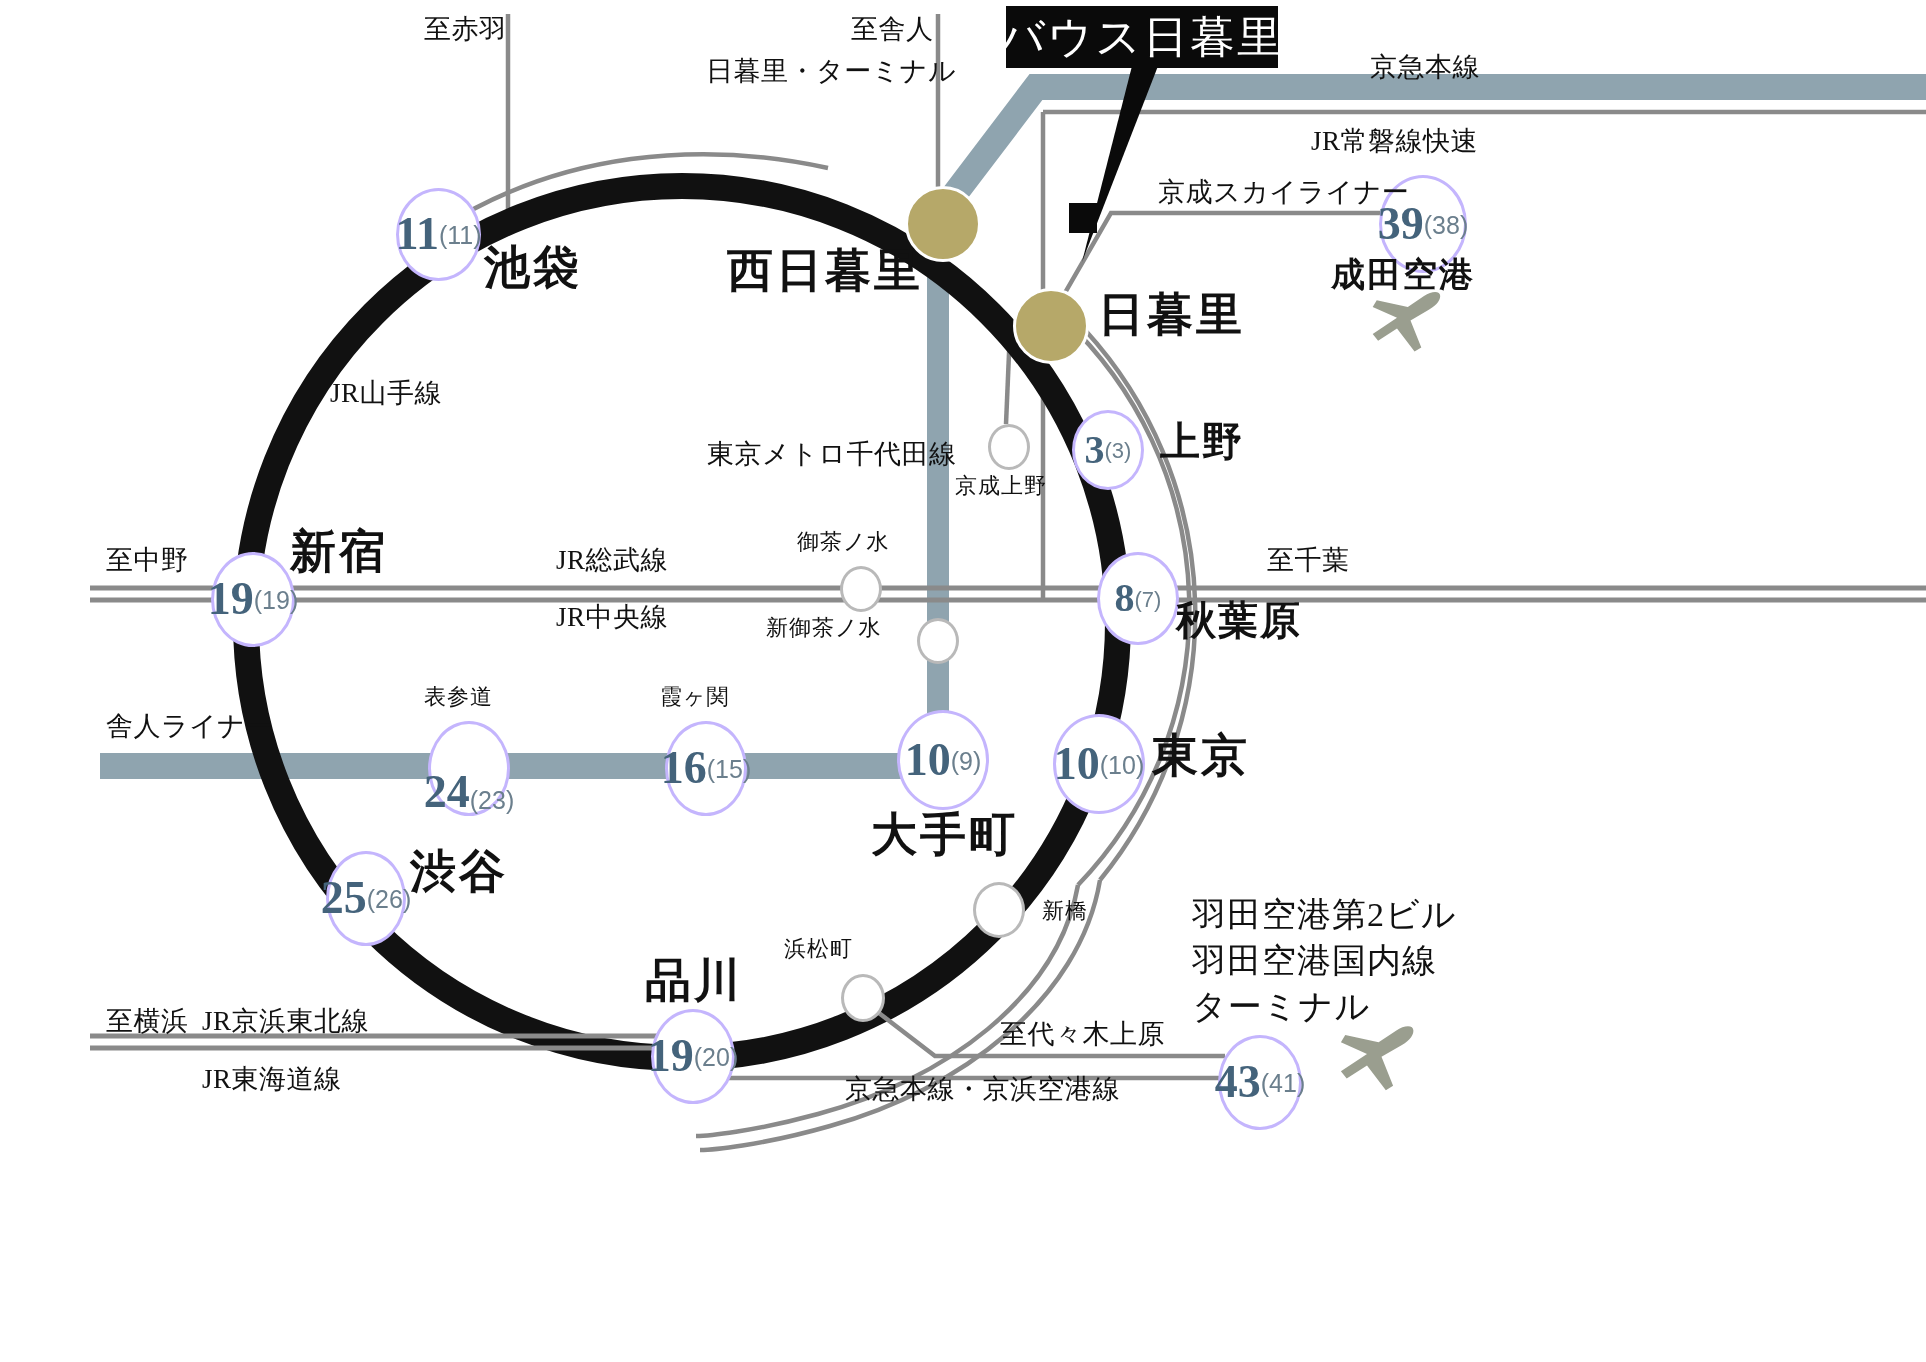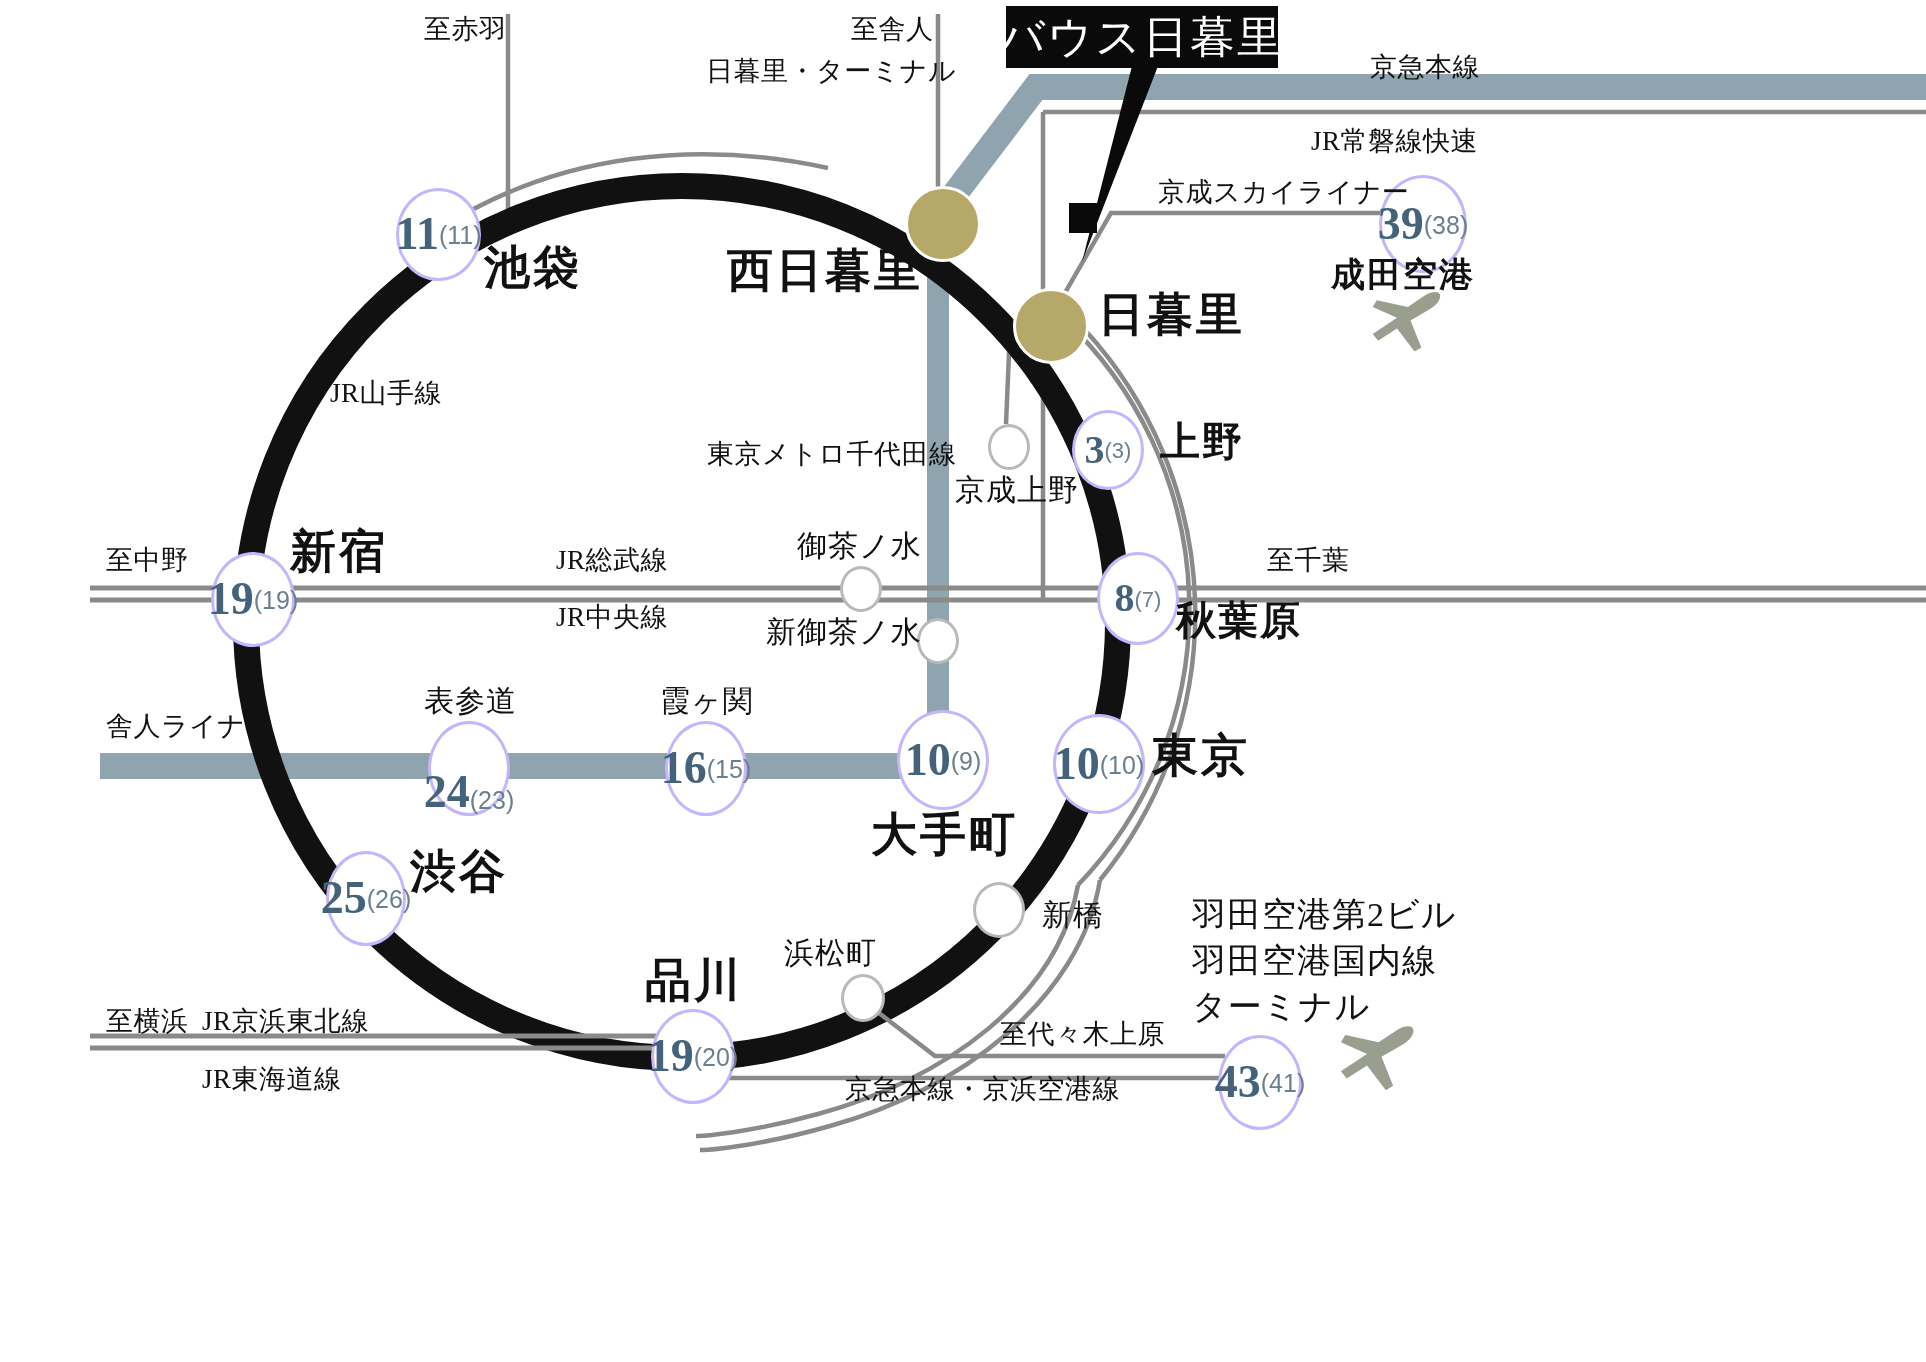--- a/index.html
+++ b/index.html
@@ -21,21 +21,21 @@
   .lbl {
     position: absolute;
     white-space: nowrap;
     color: #111111;
     font-family: "Liberation Serif", "DejaVu Serif", serif;
     line-height: 1;
   }
   
   .t-line      { font-size: 27px; letter-spacing: 0.5px; }
   .t-dir       { font-size: 27px; letter-spacing: 0.5px; }
-  .t-stn-sm    { font-size: 30px; letter-spacing: 1px; }
+  .t-stn-sm    { font-size: 22px; letter-spacing: 1px; }
   .t-stn-md    { font-size: 40px; font-weight: 700; letter-spacing: 2px; }
   .t-stn-lg    { font-size: 46px; font-weight: 700; letter-spacing: 3px; }
   .t-air       { font-size: 34px; font-weight: 400; letter-spacing: 1px; }
   .t-airport   { font-size: 34px; font-weight: 700; letter-spacing: 2px; }
 
   
   #title-banner {
     position: absolute;
     left: 1006px; top: 6px;
     width: 272px; height: 62px;

